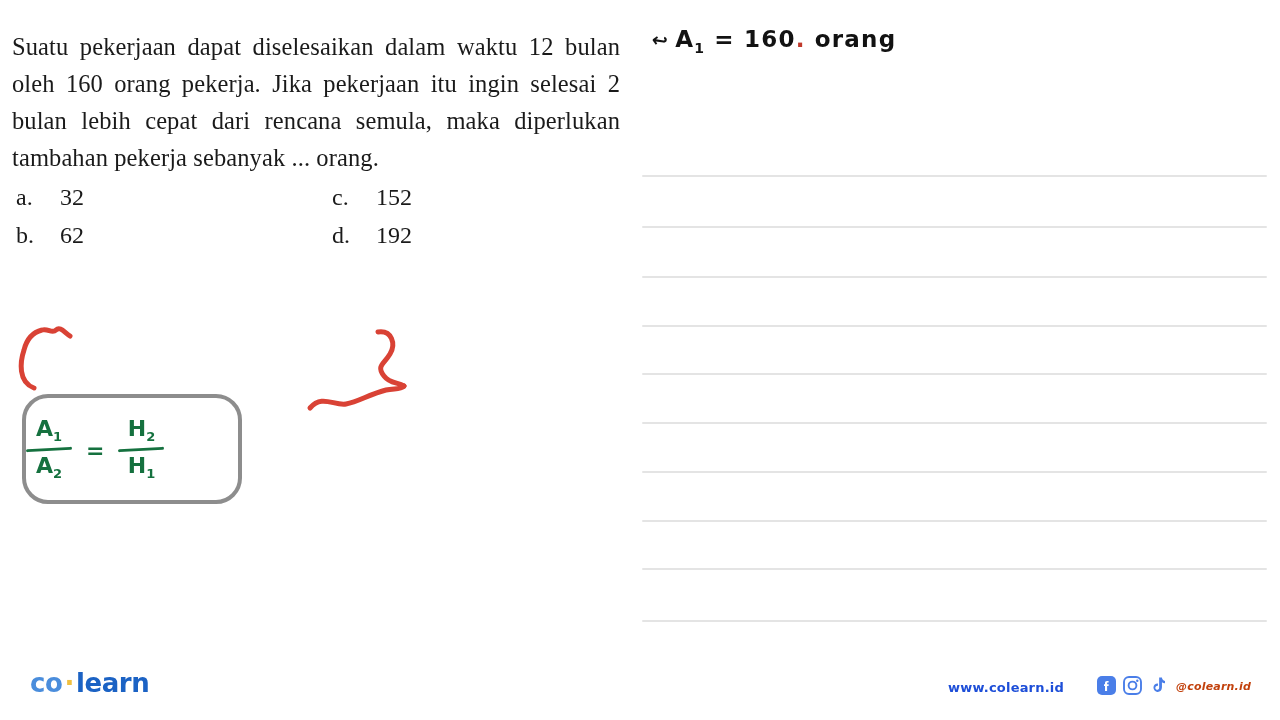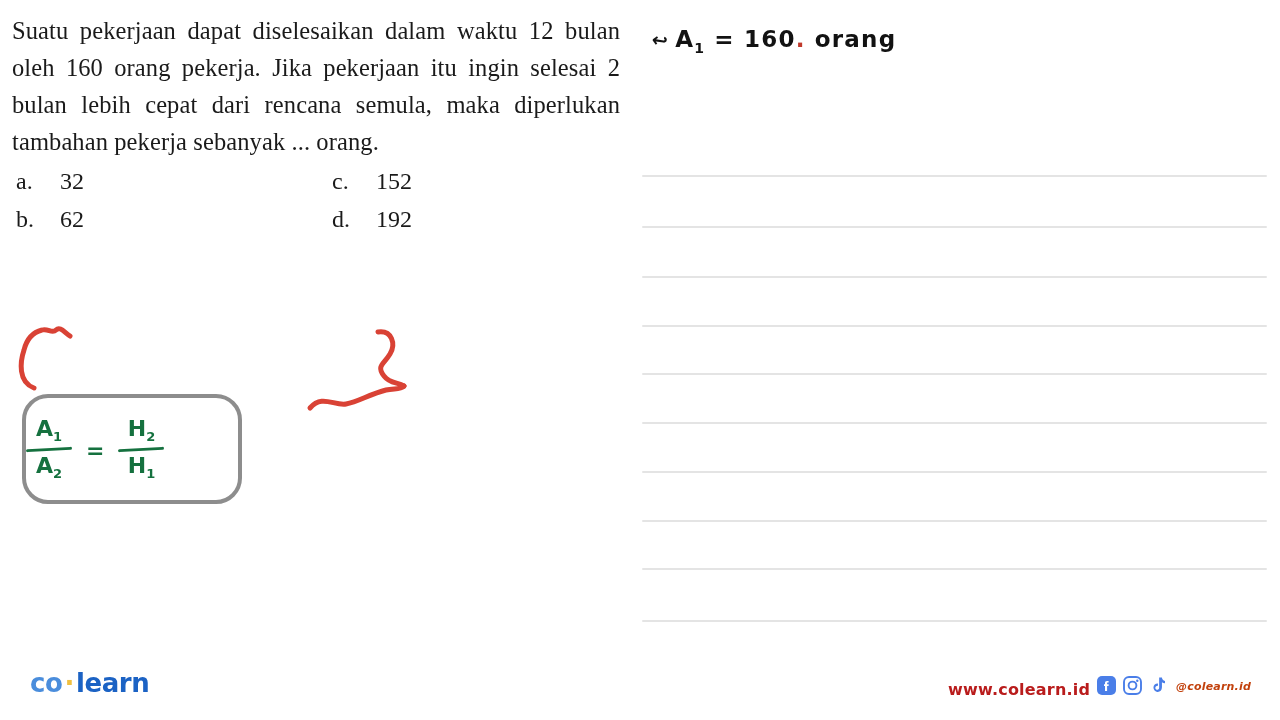--- a/index.html
+++ b/index.html
@@ -13,21 +13,21 @@
     position: relative;
     overflow: hidden;
     font-family: "Liberation Serif", "DejaVu Serif", serif;
     -webkit-font-smoothing: antialiased;
   }
 
   
   .question-panel {
     position: absolute;
     left: 12px;
-    top: 12px;
+    top: 28px;
     width: 608px;
   }
   .question-text {
     font-family: "Liberation Serif", "DejaVu Serif", serif;
     font-size: 24.5px;
     line-height: 37px;
     color: #1a1a1a;
     text-align: justify;
     text-align-last: left;
     letter-spacing: 0.1px;
@@ -184,23 +184,23 @@
   }
   .logo .lo-co   { color: #4a8ddc; }
   .logo .lo-dot  { color: #f0c040; font-size: 26px; margin: 0 2px; }
   .logo .lo-learn{ color: #1b62c4; }
 
   .footer-url {
     position: absolute;
     left: 948px;
     top: 20px;
     font-family: "DejaVu Sans", sans-serif;
-    font-size: 16px;
-    font-weight: 700;
-    color: #b91c1c;
+    font-size: 13px;
+    font-weight: 700;
+    color: #1d4ed8;
     letter-spacing: 0.2px;
     white-space: nowrap;
   }
   .social {
     position: absolute;
     left: 1097px;
     top: 16px;
     display: flex;
     align-items: center;
     gap: 7px;

